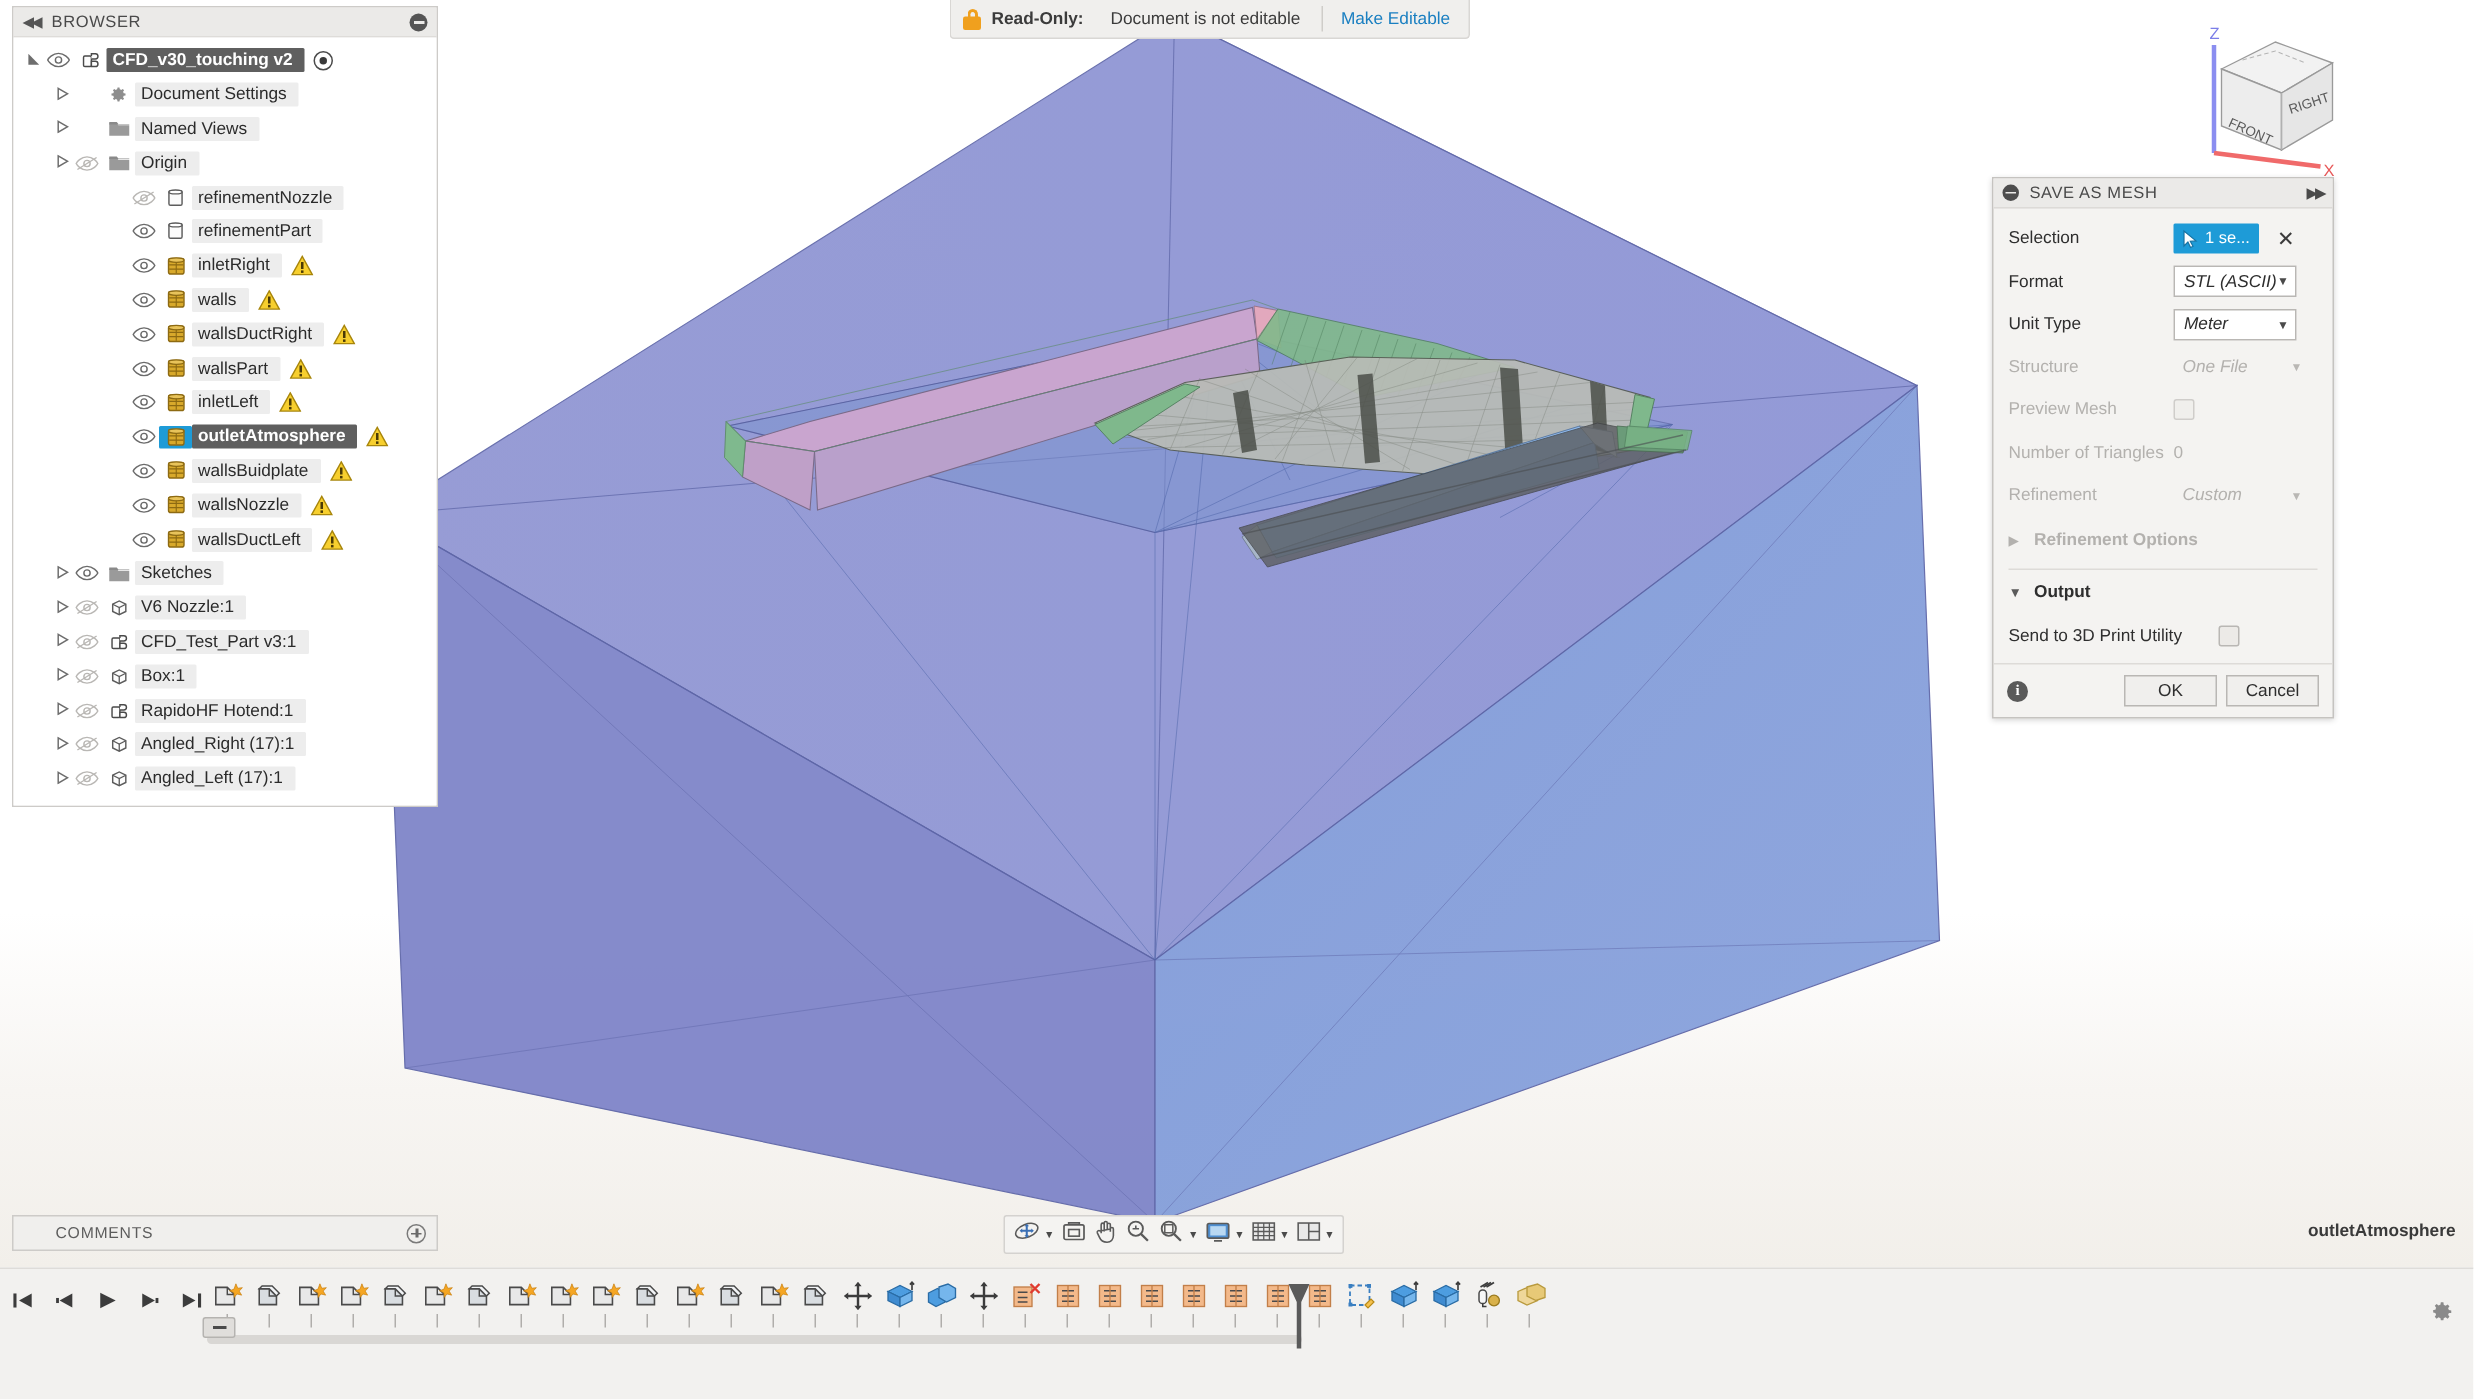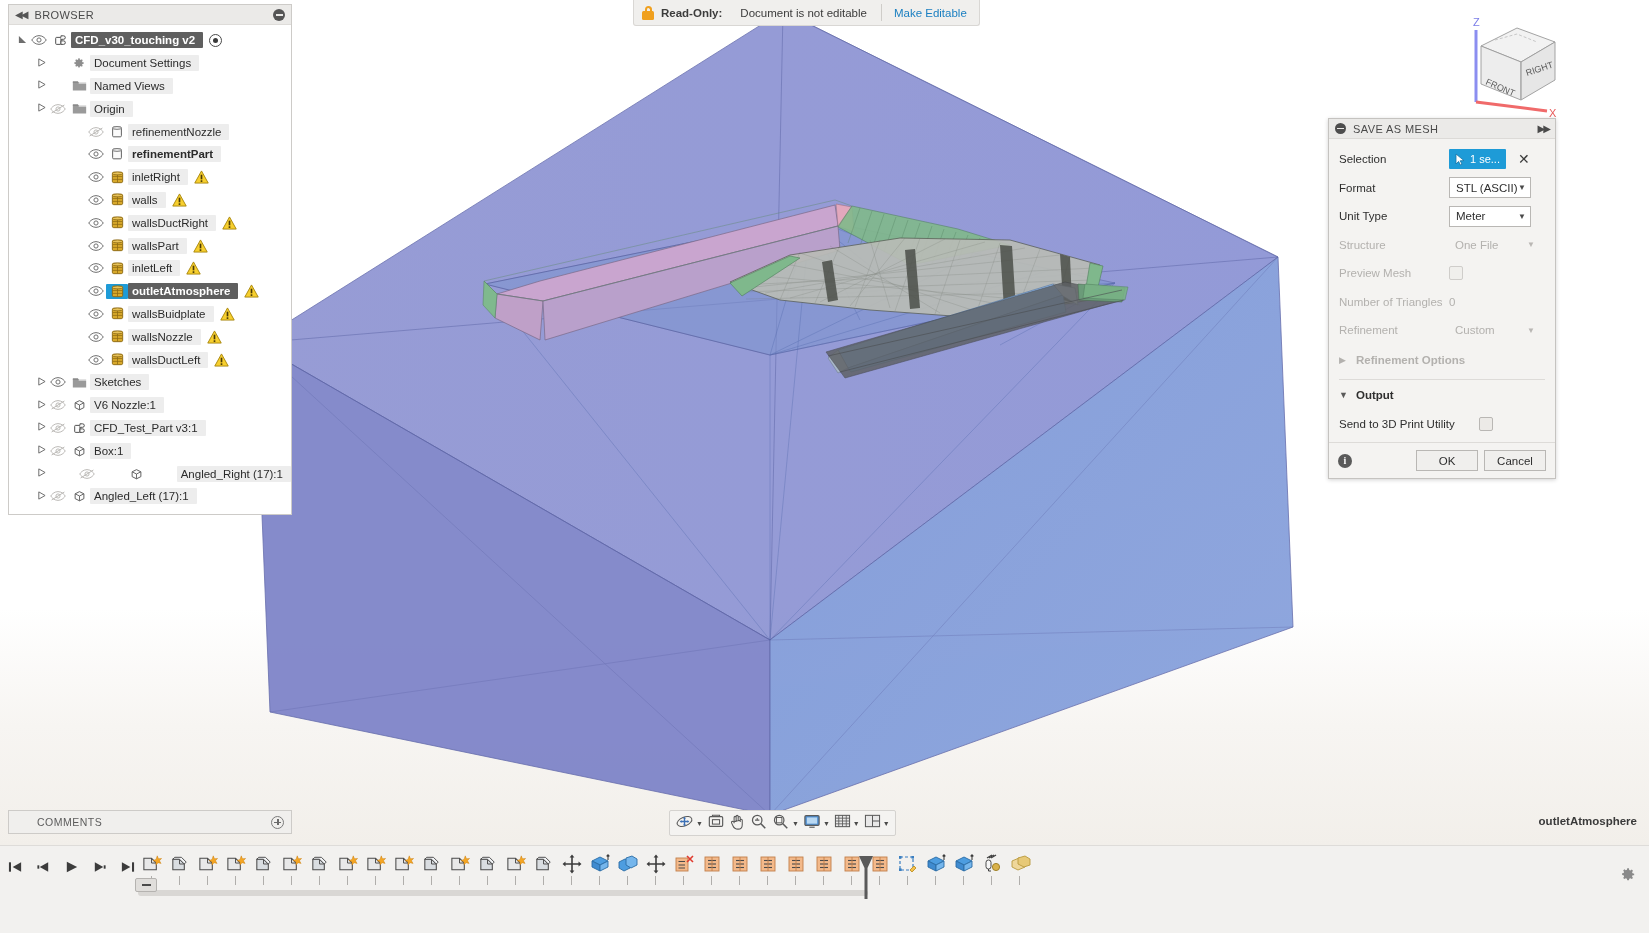--- a/index.html
+++ b/index.html
@@ -143,21 +143,21 @@
   }
   .sel-x {
     margin-left: 12px; color: #3b3b3b; font-size: 14px; line-height: 1; cursor: pointer;
     font-family: "Liberation Sans", sans-serif;
   }
   .combo {
     height: 21px; width: 82px; background: #fff; border: 1px solid #b9b7b4;
     display: flex; align-items: center; padding: 0 4px 0 6px; font-size: 11.5px;
     color: #2e2e2e; cursor: pointer; position: relative;
   }
-  .combo .cv { flex: 1; }
+  .combo .cv { flex: 1; font-style: italic; }
   .combo .caret { font-size: 8px; color: #4a4a4a; }
   .combo.flat { background: transparent; border: none; width: 90px; color: #b3b1ae; }
   .combo.flat .caret { color: #b9b7b4; }
   .chkbox {
     width: 14px; height: 14px; background: #eceae7; border: 1px solid #b9b7b4; border-radius: 2px;
     cursor: pointer;
   }
   .chkbox.dim { border-color: #cfcdca; background: #f0efec; }
   .valtext { color: #b3b1ae; }
 
@@ -490,21 +490,21 @@
             </svg>
           </span>
           <span class="ico">
             <svg width="14" height="14" viewBox="0 0 16 16">
               <rect x="3" y="2.5" width="10" height="11" rx="1.2" fill="#fbfbfb" stroke="#5c5c5c" stroke-width="1.1"></rect>
               <ellipse cx="8" cy="3.4" rx="5" ry="1.5" fill="#fff" stroke="#5c5c5c" stroke-width="1"></ellipse>
             </svg>
           </span>
           <span class="lbl">refinementNozzle</span>
         </div>
-        <div class="node" style="padding-left: 63px; font-weight: bold;">
+        <div class="node" style="padding-left: 63px;">
           <span class="arrow"></span>
           <span class="eye">
             <svg width="16" height="12" viewBox="0 0 20 13">
               <path d="M10 1C4.8 1 1.6 5.2 1 6.5c.6 1.3 3.8 5.5 9 5.5s8.4-4.2 9-5.5C18.4 5.2 15.2 1 10 1z" fill="none" stroke="#6b6b6b" stroke-width="1.2"></path>
               <circle cx="10" cy="6.5" r="2.6" fill="none" stroke="#6b6b6b" stroke-width="1.2"></circle>
             </svg>
           </span>
           <span class="ico">
             <svg width="14" height="14" viewBox="0 0 16 16">
               <rect x="3" y="2.5" width="10" height="11" rx="1.2" fill="#fbfbfb" stroke="#5c5c5c" stroke-width="1.1"></rect>
@@ -836,21 +836,41 @@
           </span>
           <span class="ico">
             <svg width="15" height="14" viewBox="0 0 16 16">
               <polygon points="3,5.5 8,3 13,5.5 13,11 8,13.5 3,11" fill="#fcfcfc" stroke="#5c5c5c" stroke-width="1.1"></polygon>
               <polyline points="3,5.5 8,8 13,5.5" fill="none" stroke="#5c5c5c" stroke-width="1"></polyline>
               <line x1="8" y1="8" x2="8" y2="13.5" stroke="#5c5c5c" stroke-width="1"></line>
             </svg>
           </span>
           <span class="lbl">Box:1</span>
         </div>
-        <div class="node" style="padding-left: 25px; justify-content: space-between;">
+        <div class="node" style="padding-left: 25px;">
+          <span class="arrow"><svg width="9" height="9" viewBox="0 0 10 10">
+              <polygon points="2,1 9,5 2,9" fill="none" stroke="#6e6e6e" stroke-width="1.1"></polygon>
+            </svg></span>
+          <span class="eye">
+            <svg width="16" height="12" viewBox="0 0 20 13">
+              <path d="M10 1C4.8 1 1.6 5.2 1 6.5c.6 1.3 3.8 5.5 9 5.5s8.4-4.2 9-5.5C18.4 5.2 15.2 1 10 1z" fill="none" stroke="#b9b7b4" stroke-width="1.2"></path>
+              <circle cx="10" cy="6.5" r="2.6" fill="none" stroke="#b9b7b4" stroke-width="1.2"></circle>
+              <line x1="2" y1="11.5" x2="18" y2="1.5" stroke="#b9b7b4" stroke-width="1.2"></line>
+            </svg>
+          </span>
+          <span class="ico">
+            <svg width="15" height="14" viewBox="0 0 16 16">
+              <rect x="2.5" y="5" width="6" height="8" rx="1" fill="#fcfcfc" stroke="#4a4a4a" stroke-width="1.1"></rect>
+              <path d="M8.5 5V3.2h3a2 2 0 010 4h-3" fill="#fcfcfc" stroke="#4a4a4a" stroke-width="1.1"></path>
+              <path d="M8.5 9h3a2 2 0 010 4h-3z" fill="#fcfcfc" stroke="#4a4a4a" stroke-width="1.1"></path>
+            </svg>
+          </span>
+          <span class="lbl">RapidoHF Hotend:1</span>
+        </div>
+        <div class="node" style="padding-left: 25px;">
           <span class="arrow"><svg width="9" height="9" viewBox="0 0 10 10">
               <polygon points="2,1 9,5 2,9" fill="none" stroke="#6e6e6e" stroke-width="1.1"></polygon>
             </svg></span>
           <span class="eye">
             <svg width="16" height="12" viewBox="0 0 20 13">
               <path d="M10 1C4.8 1 1.6 5.2 1 6.5c.6 1.3 3.8 5.5 9 5.5s8.4-4.2 9-5.5C18.4 5.2 15.2 1 10 1z" fill="none" stroke="#b9b7b4" stroke-width="1.2"></path>
               <circle cx="10" cy="6.5" r="2.6" fill="none" stroke="#b9b7b4" stroke-width="1.2"></circle>
               <line x1="2" y1="11.5" x2="18" y2="1.5" stroke="#b9b7b4" stroke-width="1.2"></line>
             </svg>
           </span>

